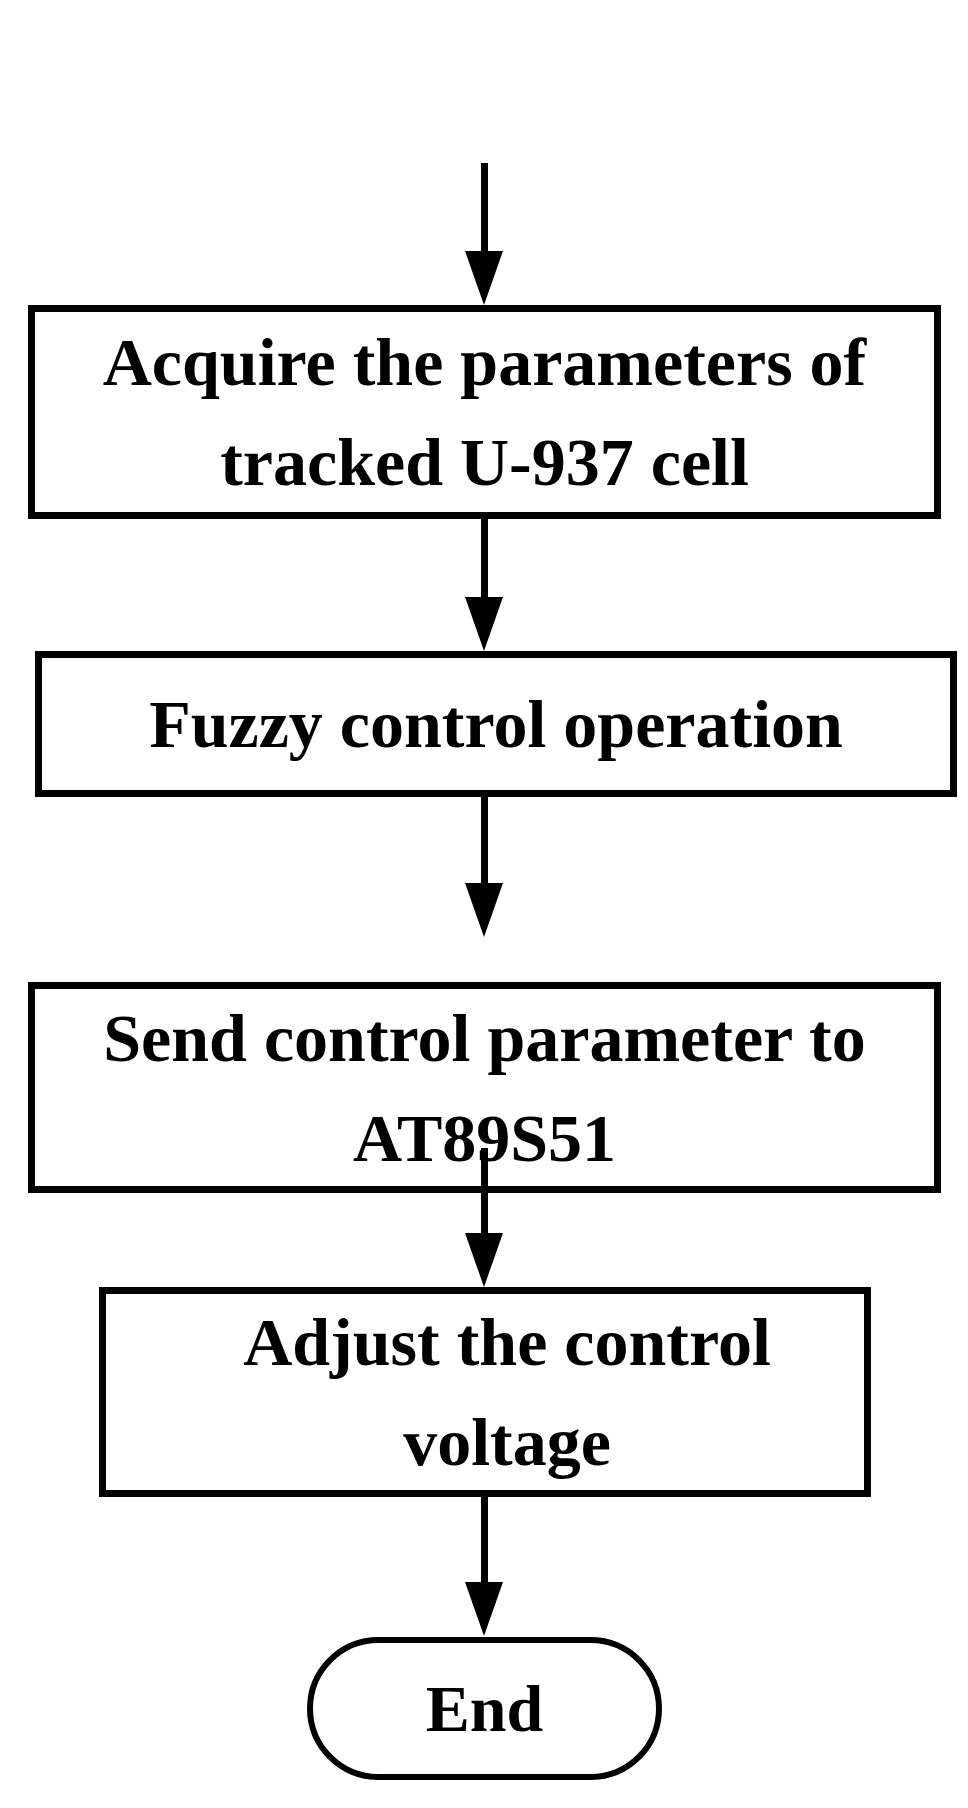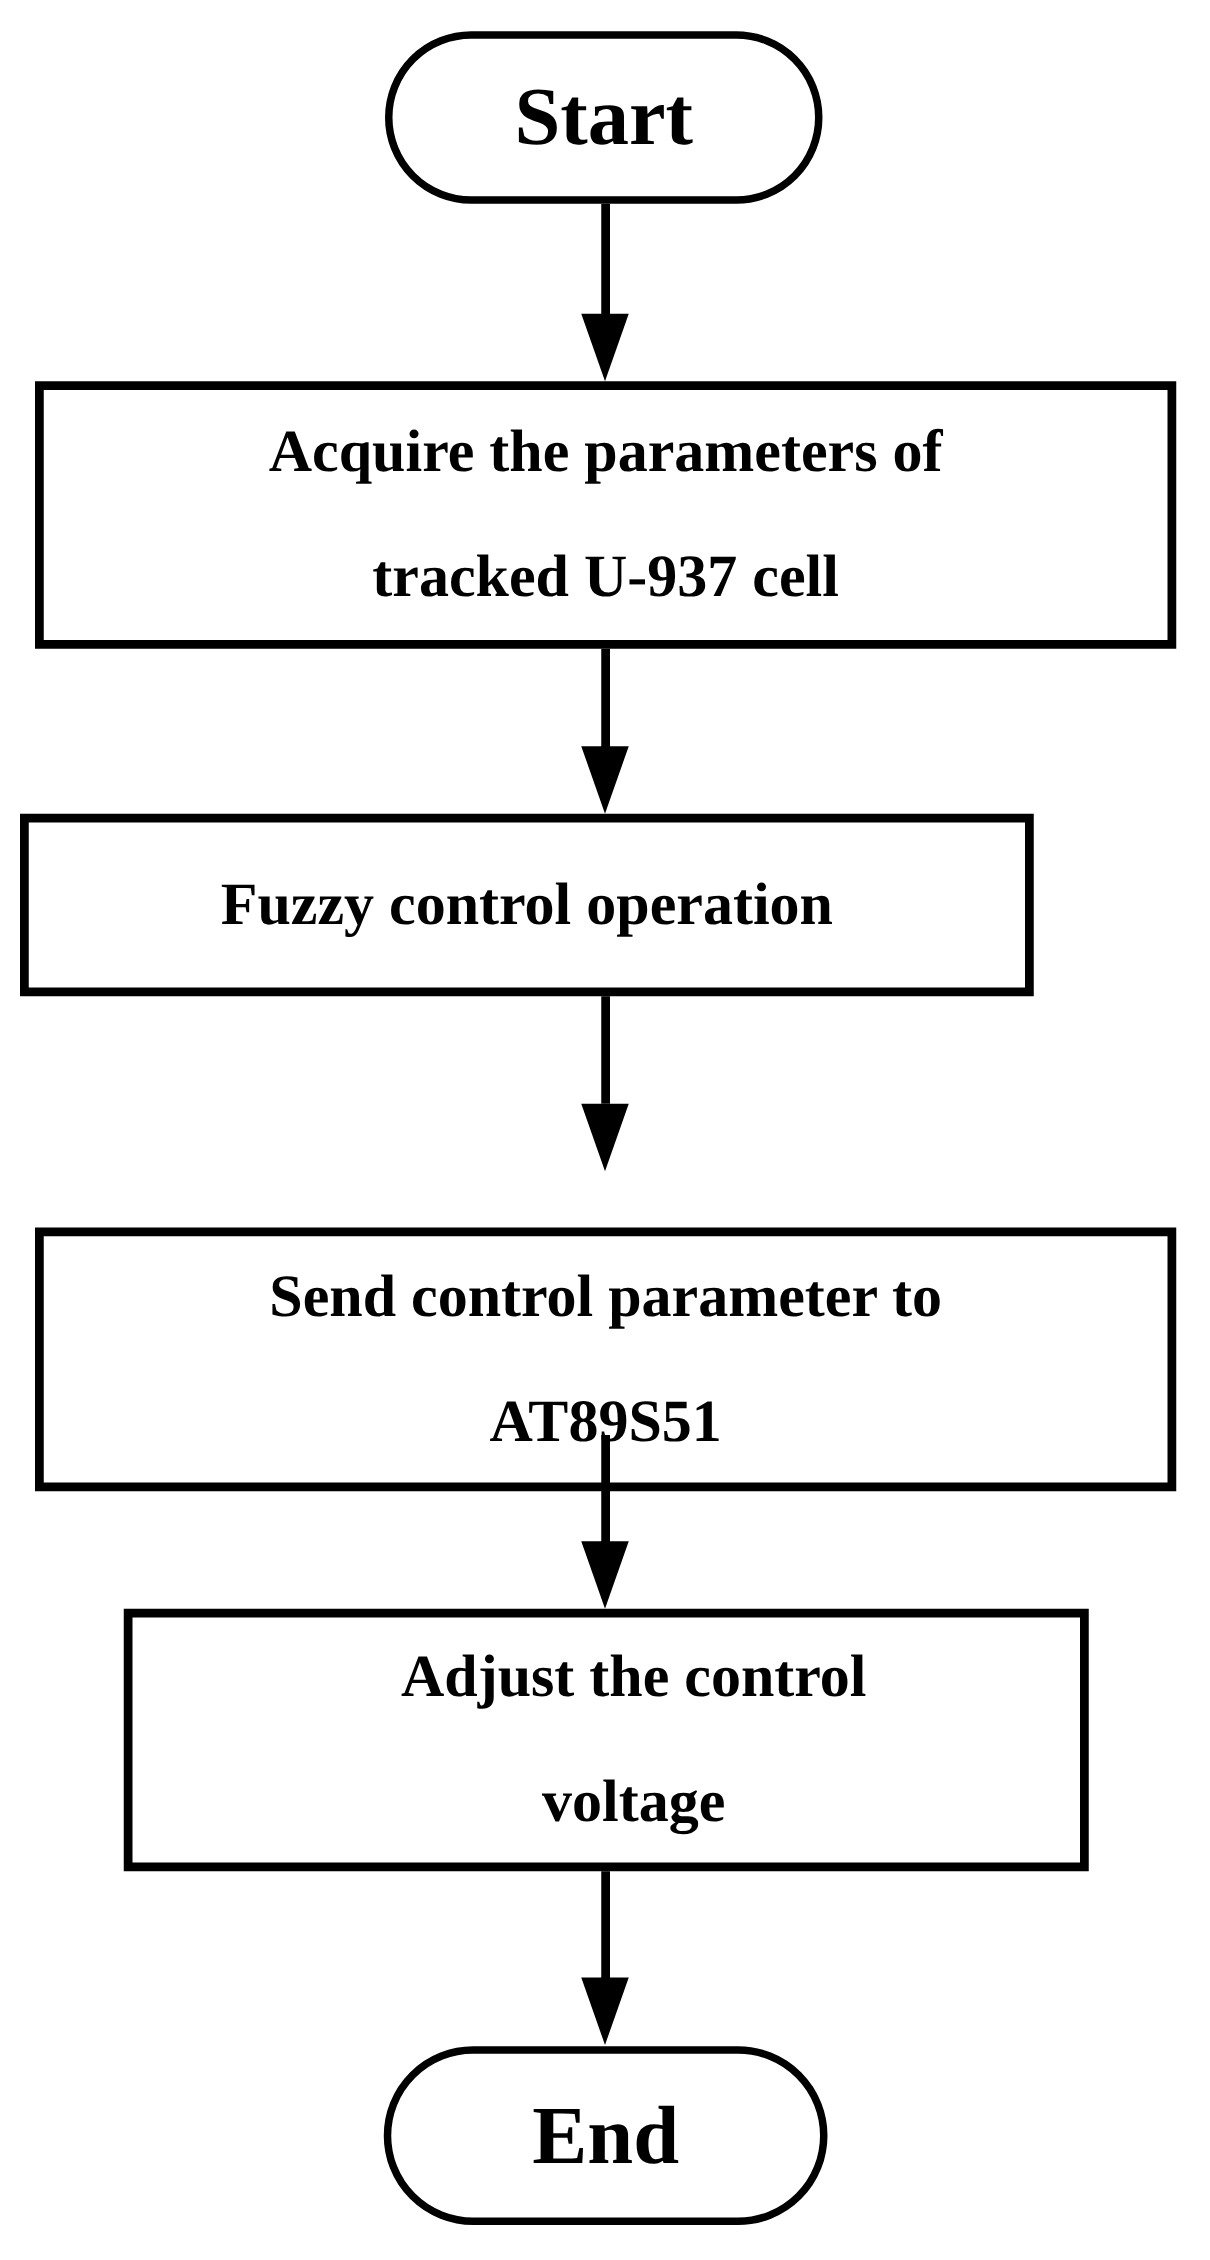--- a/index.html
+++ b/index.html
@@ -34,26 +34,26 @@
     width: 100%;
   }
   .terminator {
     border: 6px solid var(--stroke, #000000);
     border-radius: 80px;
     font-size: 66px;
     line-height: 80px;
   }
   .process {
     border: 7px solid var(--stroke, #000000);
-    font-size: 48px;
+    font-size: 68px;
     line-height: 100px;
   }
   #node-start   { left: 308px; top: 25px;   width: 350px; height: 138px; }
   #node-acquire { left: 28px;  top: 305px;  width: 913px; height: 214px; }
-  #node-fuzzy   { left: 16px;  top: 651px;  width: 811px; height: 146px; }
+  #node-fuzzy   { left: 35px;  top: 651px;  width: 922px; height: 146px; }
   #node-send    { left: 28px;  top: 982px;  width: 913px; height: 211px; }
   #node-adjust  { left: 99px;  top: 1287px; width: 772px; height: 210px; padding-left: 44px; }
   #node-end     { left: 307px; top: 1637px; width: 355px; height: 143px; }
 
   .edge { position: absolute; left: 0; top: 0; width: 0; height: 0; }
   .stem {
     position: absolute;
     left: 481px;
     width: 7px;
     background: var(--stroke, #000000);
@@ -70,23 +70,20 @@
   #stem-2 { top: 519px;  height: 79px; }  #head-2 { top: 597px; }
   #stem-3 { top: 797px;  height: 86px; }  #head-3 { top: 883px; }
   #stem-4 { top: 1148px; height: 86px; }  #head-4 { top: 1233px; }
   #stem-5 { top: 1497px; height: 86px; }  #head-5 { top: 1582px; }
 </style>
 </head>
 <body>
 
 <div class="canvas">
 
-  <div id="node-start" class="node terminator">
-    <span class="label">Start</span>
-  </div>
 
   <div class="edge">
     <div id="stem-1" class="stem"></div>
     <div id="head-1" class="head"></div>
   </div>
 
   <div id="node-acquire" class="node process">
     <span class="label">Acquire the parameters of
 tracked U-937 cell</span>
   </div>

